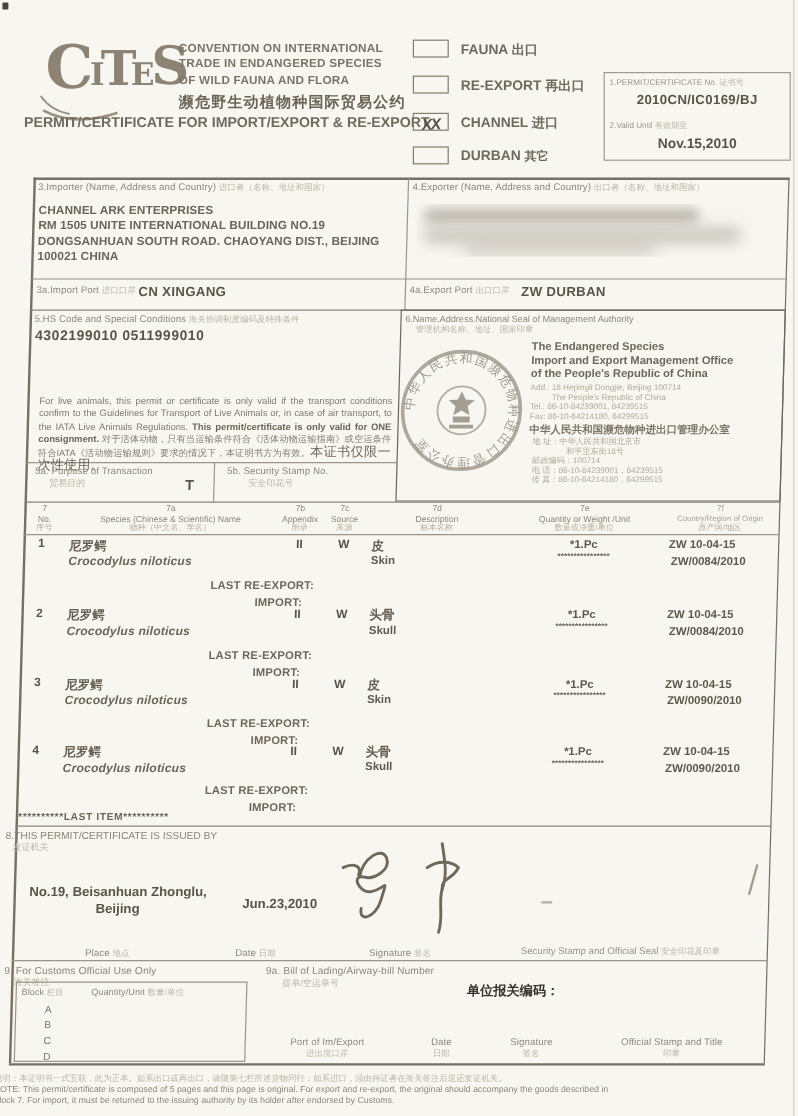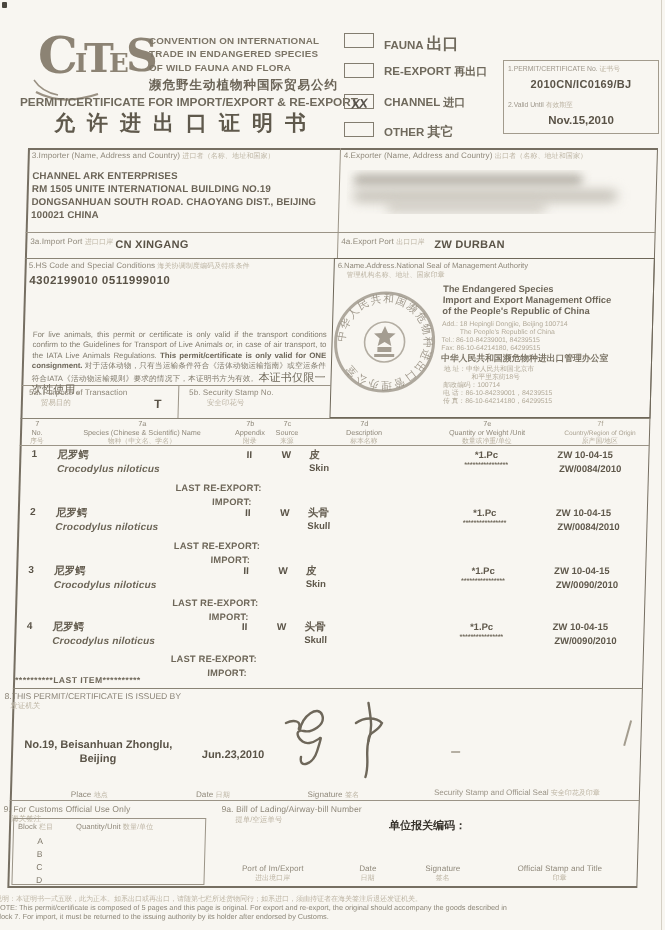--- a/index.html
+++ b/index.html
@@ -45,38 +45,37 @@
     <span class="a" style="left:88px;top:4px;font-size:44px">S</span>
   </div>
 
   <div class="a" style="left:149px;top:77px;font-weight:bold;font-size:12.5px;letter-spacing:1px;color:#6b6457">濒危野生动植物种国际贸易公约</div>
   <div class="a" style="left:149px;top:34px;width:192px;font-weight:bold;font-size:9.8px;line-height:13.4px;color:#7b7466;letter-spacing:.2px">
     <div style="white-space:nowrap">CONVENTION  ON  INTERNATIONAL</div>
     <div style="white-space:nowrap">TRADE  IN  ENDANGERED  SPECIES</div>
     <div style="white-space:nowrap">OF WILD FAUNA AND FLORA</div>
   </div>
   <div class="a c" style="left:20px;top:95px;width:320px;font-weight:bold;font-size:11.8px;color:#6f695c;white-space:nowrap">PERMIT/CERTIFICATE FOR IMPORT/EXPORT &amp; RE-EXPORT</div>
-  <div class="a c" style="left:20px;top:109px;width:320px;font-weight:bold;font-size:21px;letter-spacing:12px;color:#5f594c;text-indent:12px;white-space:nowrap">允许进出口证明书</div>
 
   <div class="a" style="left:344px;top:33px">
     <span class="a" style="left:0;top:0;width:30px;height:15px;border:1.5px solid #837d70"></span>
-    <span class="a cklab" style="left:40px;top:1px"><span>FAUNA</span> <span style="font-size:16px">出口</span></span>
+    <span class="a cklab" style="left:40px;top:1px"><span>FAUNA</span> <span style="font-size:11px">出口</span></span>
   </div>
   <div class="a" style="left:344px;top:63px">
     <span class="a" style="left:0;top:0;width:30px;height:15px;border:1.5px solid #837d70"></span>
     <span class="a cklab" style="left:40px;top:1px"><span>RE-EXPORT</span> <span style="font-size:11px">再出口</span></span>
   </div>
   <div class="a" style="left:344px;top:94px">
     <span class="a" style="left:0;top:0;width:30px;height:15px;border:1.5px solid #837d70"></span>
     <span class="a" style="left:-2px;top:2px;width:34px;text-align:center;font-weight:bold;font-style:italic;font-size:13px;letter-spacing:-1px;color:#57524a;transform:rotate(-3deg)">XX</span>
     <span class="a cklab" style="left:40px;top:1px"><span>CHANNEL</span> <span style="font-size:11px">进口</span></span>
   </div>
   <div class="a" style="left:344px;top:122px">
     <span class="a" style="left:0;top:0;width:30px;height:15px;border:1.5px solid #837d70"></span>
-    <span class="a cklab" style="left:40px;top:1px"><span>OTHER</span> <span style="font-size:13px">其它</span></span>
+    <span class="a cklab" style="left:40px;top:1px"><span>DURBAN</span> <span style="font-size:10px">其它</span></span>
   </div>
 
   <div class="box" style="left:503px;top:60px;width:156px;height:74px;border-color:#a29b8d">
     <div class="hl" style="left:0;top:36px;width:154px;background:#a29b8d"></div>
     <div class="a" style="left:4px;top:3px;font-size:6.8px;color:#9d968a;white-space:nowrap"><span>1.PERMIT/CERTIFICATE No.</span> <span class="labcn">证书号</span></div>
     <div class="a c bv" style="left:0;top:17px;width:154px;font-size:11px;letter-spacing:.3px">2010CN/IC0169/BJ</div>
     <div class="a" style="left:4px;top:39px;font-size:6.8px;color:#9d968a;white-space:nowrap"><span>2.Valid Until</span> <span class="labcn">有效期至</span></div>
     <div class="a c bv" style="left:0;top:53px;width:154px;font-size:11.5px">Nov.15,2010</div>
   </div>
 

